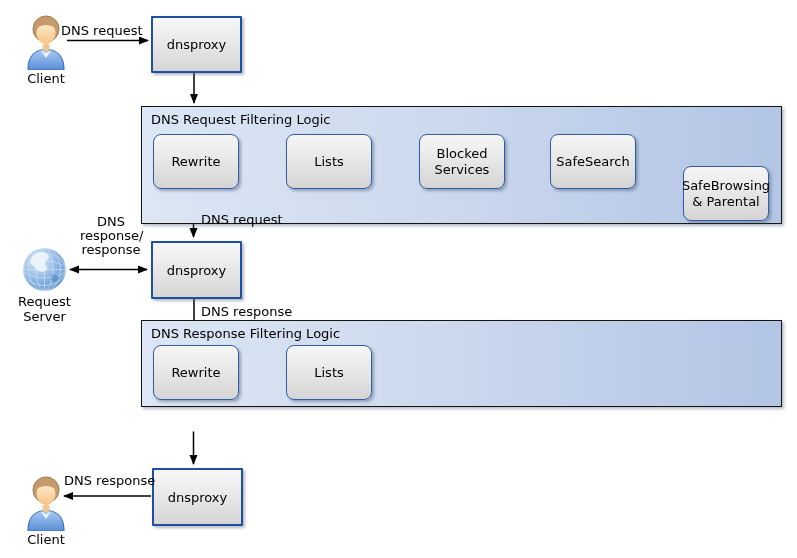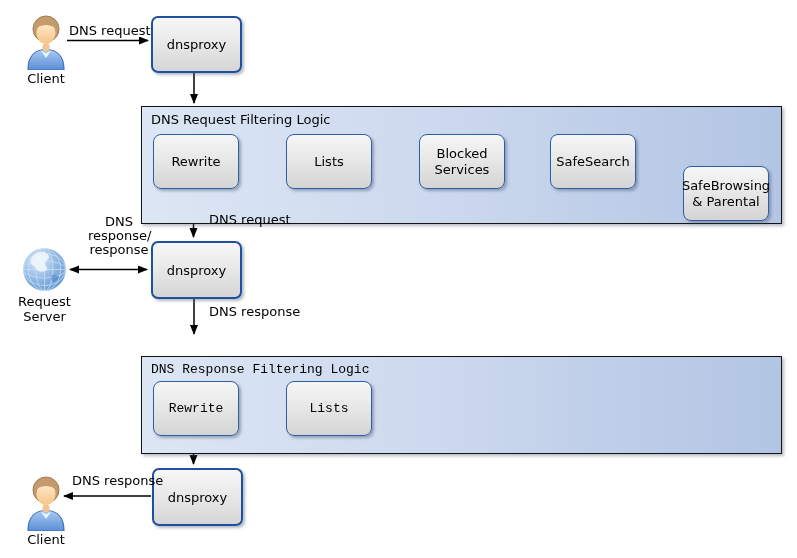--- a/index.html
+++ b/index.html
@@ -6,42 +6,42 @@
   #canvas{
     position:relative;width:797px;height:558px;background:#ffffff;
     font-family:"DejaVu Sans","Liberation Sans",sans-serif;
     font-size:13px;color:#000;overflow:hidden;
   }
   .abs{position:absolute;}
   svg.wires{position:absolute;left:0;top:0;width:797px;height:558px;pointer-events:none;}
 
   .proxy-box{
     position:absolute;width:87px;height:53px;
-    border:2px solid #1f4fa0;border-radius:7px;
+    border:2px solid #1f4fa0;border-radius:1px;
     background:linear-gradient(to bottom,#f7f7f7 0%,#e9e9e9 45%,#d5d5d5 100%);
     box-shadow:2px 2px 3px rgba(90,100,120,0.45);
     display:flex;align-items:center;justify-content:center;text-align:center;
   }
   .container-box{
     position:absolute;width:641px;
     border:1.5px solid #141414;
     background:linear-gradient(to right,#dce6f4 0%,#cdd9ee 45%,#b2c5e4 100%);
     box-shadow:2px 2px 3px rgba(90,100,120,0.45);
     box-sizing:border-box;
   }
   .container-title{position:absolute;left:9px;top:5px;white-space:nowrap;}
   .inner-box{
     position:absolute;width:86px;height:55px;
     border:1.5px solid #2e5fa3;border-radius:8px;
     background:linear-gradient(to bottom,#f6f6f6 0%,#e8e8e8 45%,#d4d4d4 100%);
     box-shadow:2px 2px 3px rgba(70,85,115,0.45);
     display:flex;align-items:center;justify-content:center;
     text-align:center;line-height:1.2;padding:1px;box-sizing:border-box;
   }
-  .edge-label{position:absolute;white-space:nowrap;line-height:15px;margin-left:8px;}
+  .edge-label{position:absolute;white-space:nowrap;line-height:15px;}
   .edge-label.wrap{white-space:normal;text-align:center;line-height:14px;}
   .node-label{position:absolute;text-align:center;line-height:15px;}
 </style>
 </head>
 <body>
 
 <div id="canvas">
 
   <svg class="wires">
     <defs>
@@ -142,21 +142,21 @@
   <div class="node-label" style="left:3px;top:294px;width:83px;">Request Server</div>
 
   <div class="edge-label wrap" style="left:80px;top:215px;width:62px;">DNS response/ response</div>
 
   <div class="proxy-box" style="left:151px;top:241px;height:54px;">
     <span>dnsproxy</span>
   </div>
 
   <div class="edge-label" style="left:201px;top:304px;">DNS response</div>
 
-  <div class="container-box" style="left:141px;top:356px;height:98px;font-family:Liberation Mono, monospace;">
+  <div class="container-box" style="left:141px;top:320px;height:87px;">
     <div class="container-title">DNS Response Filtering Logic</div>
     <div class="inner-box" style="left:11px;top:24px;">
       <span>Rewrite</span>
     </div>
     <div class="inner-box" style="left:144px;top:24px;">
       <span>Lists</span>
     </div>
   </div>
 
   <div class="proxy-box" style="left:152px;top:468px;height:54px;">

